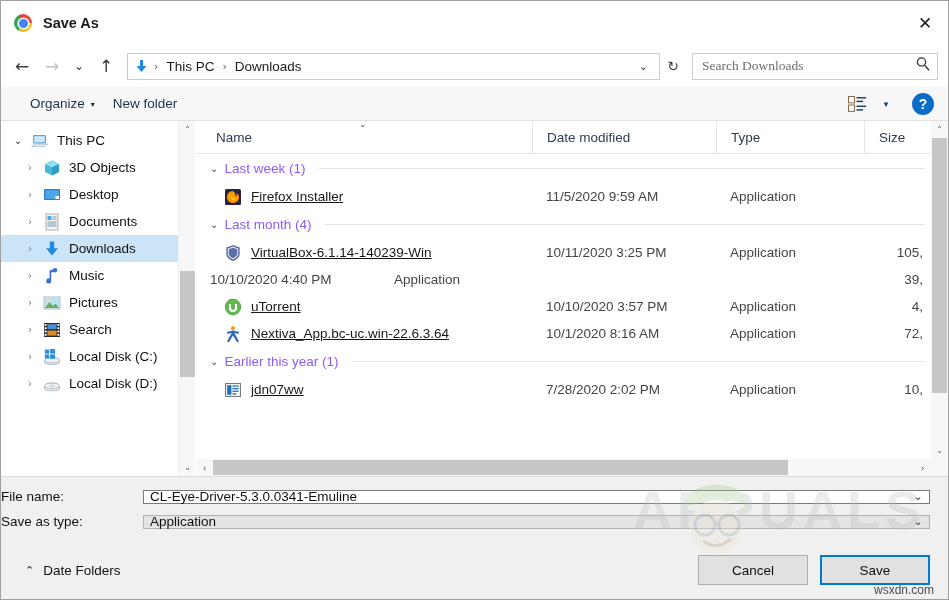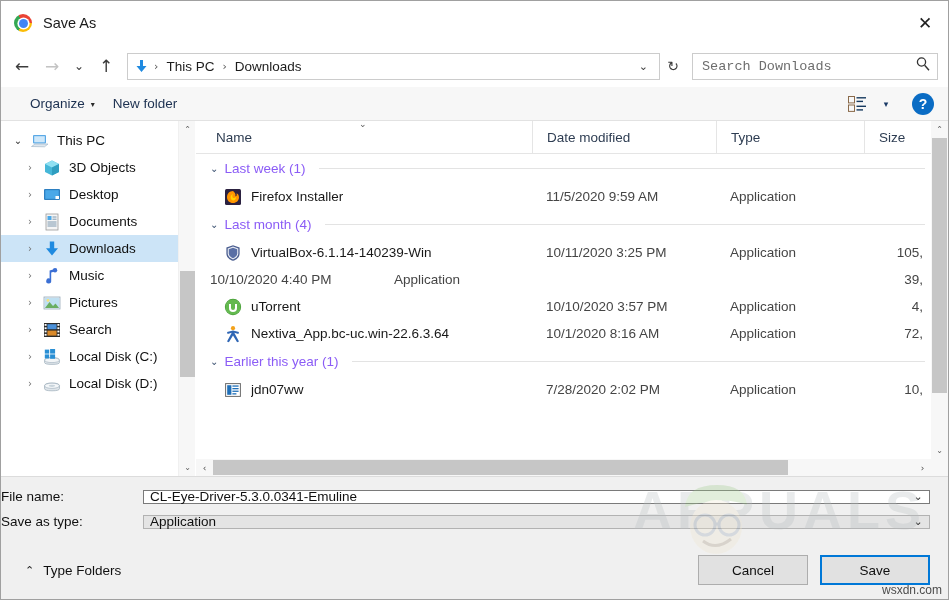--- a/index.html
+++ b/index.html
@@ -16,20 +16,21 @@
     border: 1px solid #a0a0a0;
     display: flex; flex-direction: column;
   }
 
   
   .titlebar {
     height: 44px; flex: 0 0 44px;
     display: flex; align-items: center;
     background: #ffffff;
     padding-left: 13px;
+    font-weight: bold;
   }
   .chrome-icon {
     width: 18px; height: 18px; border-radius: 50%;
     position: relative; flex: 0 0 18px;
     background:
       conic-gradient(from -30deg,
         #ea4335 0deg 120deg,
         #fbbc05 120deg 240deg,
         #34a853 240deg 360deg);
     overflow: hidden;
@@ -102,21 +103,21 @@
     font-size: 14px; color: #3c3c3c;
     font-family: "DejaVu Sans", sans-serif;
   }
   .searchbox {
     flex: 0 0 246px; height: 27px; margin-left: 6px;
     border: 1px solid #cccccc; background: #fff;
     display: flex; align-items: center; padding: 0 6px 0 9px;
   }
   .searchbox input {
     flex: 1 1 auto; border: 0; outline: 0;
-    font-family: Liberation Mono, monospace;
+    font-family: Liberation Serif, serif;
     font-size: 13.5px; color: #be185d; background: transparent;
     min-width: 0;
   }
   .searchbox input::placeholder { color: #6d6d6d; }
   .search-icon { flex: 0 0 16px; color: #333; }
 
   
   .cmdbar {
     height: 34px; flex: 0 0 34px;
     display: flex; align-items: center;
@@ -262,21 +263,21 @@
     font-size: 13.5px; color: #181818;
   }
   .fr-name {
     flex: 0 0 336px; display: flex; align-items: center;
     padding-left: 28px; min-width: 0;
   }
   .fr-ico {
     width: 18px; height: 18px; flex: 0 0 18px;
     margin-right: 9px; position: relative;
   }
-  .fr-lbl { overflow: hidden; text-overflow: ellipsis; white-space: nowrap; }
+  .fr-lbl { overflow: hidden; text-overflow: ellipsis; white-space: nowrap; text-decoration: underline; }
   .fr-date { flex: 0 0 184px; padding-left: 14px; color: #454545; }
   .fr-type { flex: 0 0 148px; padding-left: 14px; color: #454545; }
   .fr-size { flex: 1 1 auto; padding-right: 8px; text-align: right; color: #454545; }
 
   .hscroll {
     position: absolute; left: 0; right: 17px; bottom: 0; height: 17px;
     background: #f7f7f7;
     display: flex; align-items: center;
   }
   .hs-arrow {
@@ -350,21 +351,21 @@
     display: flex; align-items: center; gap: 2px;
     opacity: 0.30;
   }
   .wm-text {
     font-size: 54px; font-weight: bold; letter-spacing: 5px;
     color: #b9bfc2; font-family: "Liberation Sans", sans-serif;
     line-height: 1;
   }
   .wm-face { position: absolute; left: 38px; top: -12px; }
   .credit {
-    position: absolute; right: 6px; bottom: 2px;
+    position: absolute; right: 14px; bottom: 2px;
     font-size: 12px; color: #4c4c4c;
     font-family: "Liberation Sans", sans-serif;
   }
 </style>
 </head>
 <body>
 
 <div id="dialog">
 
   <div class="titlebar">
@@ -722,21 +723,21 @@
         <circle cx="58" cy="54" r="10" fill="none" stroke="#9aa7b5" stroke-width="3"></circle>
         <line x1="44" y1="53" x2="48" y2="53" stroke="#9aa7b5" stroke-width="3"></line>
         <path d="M32 70 Q45 80 60 68" fill="none" stroke="#a4947a" stroke-width="3"></path>
       </svg>
       <span class="wm-text">APPUALS</span>
     </div>
 
     <div class="btnrow">
       <div class="hide-folders">
         <span class="hf-caret">⌃</span>
-        <span>Type Folders</span>
+        <span>Date Folders</span>
       </div>
       <div class="btn-group">
         <div class="btn">Cancel</div>
         <div class="btn default">Save</div>
       </div>
     </div>
 
     <div class="credit">wsxdn.com</div>
   </div>
 </div>

